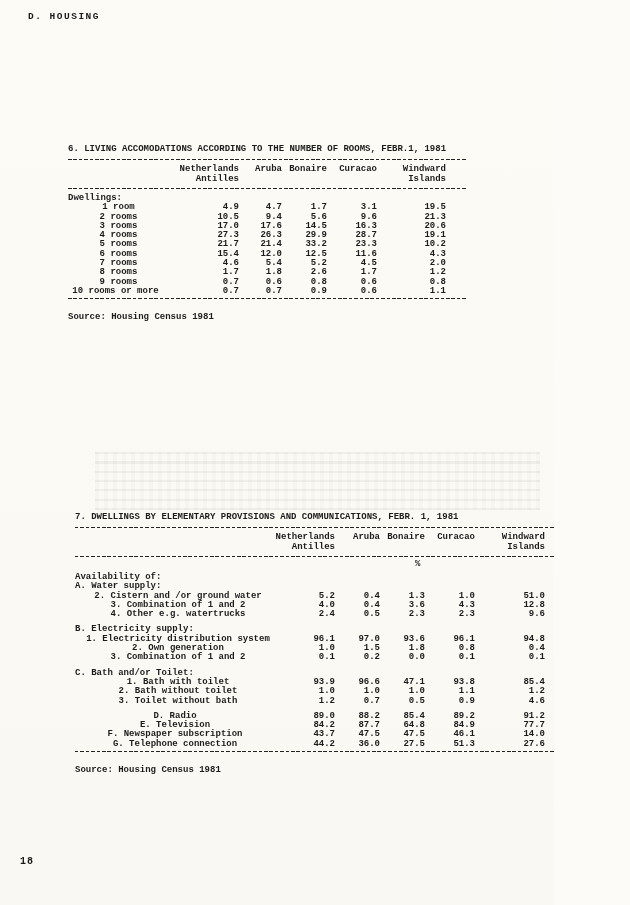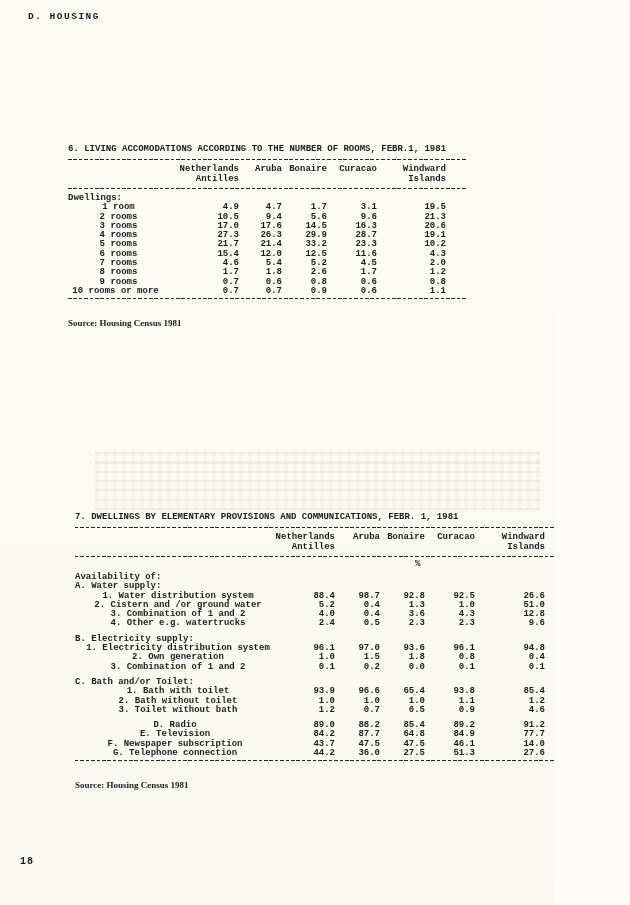--- a/index.html
+++ b/index.html
@@ -37,21 +37,21 @@
   .t7 { grid-template-columns: 200px 60px 45px 45px 50px 70px; }
   .header-grid { padding: 3px 0 2px 0; }
   .hcell { text-align: right; line-height: 9.5px; white-space: pre; }
   .body { padding-top: 3px; }
   .lcell { white-space: pre; line-height: 9.3px; text-align: center; }
   .ind { padding-left: 6px; }
   .vcell { text-align: right; line-height: 9.3px; white-space: pre; }
   .grid-label { line-height: 9.3px; white-space: pre; }
   .spacer { height: 6px; }
   .unit-line { line-height: 10px; padding-left: 340px; margin: 1px 0; }
-  .tbl-source { margin-top: 19px; line-height: 10px; white-space: pre; font-family: Liberation Serif, serif; }
+  .tbl-source { margin-top: 13px; line-height: 10px; white-space: pre; }
   .page-number {
     position: absolute;
     left: 20px;
     top: 856px;
     font-size: 10px;
     letter-spacing: 1px;
   }
   .ghost {
     position: absolute;
     left: 95px;
@@ -185,28 +185,20 @@
         <div class="hcell"><div class="hline">Windward</div><div class="hline">Islands</div></div>
       </div>
     <div class="dash"></div>
     <div class="unit-line">
       <span>%</span>
     </div>
     <div class="body">
         <div class="grid-label">Availability of:</div>
         <div class="grid-label">A. Water supply:</div>
         <div class="grid t7">
-          <div class="lcell ind">1. Water distribution system</div>
-          <div class="vcell">88.4</div>
-          <div class="vcell">98.7</div>
-          <div class="vcell">92.8</div>
-          <div class="vcell">92.5</div>
-          <div class="vcell">26.6</div>
-        </div>
-        <div class="grid t7">
           <div class="lcell ind">2. Cistern and /or ground water</div>
           <div class="vcell">5.2</div>
           <div class="vcell">0.4</div>
           <div class="vcell">1.3</div>
           <div class="vcell">1.0</div>
           <div class="vcell">51.0</div>
         </div>
         <div class="grid t7">
           <div class="lcell ind">3. Combination of 1 and 2</div>
           <div class="vcell">4.0</div>
@@ -248,21 +240,21 @@
           <div class="vcell">0.0</div>
           <div class="vcell">0.1</div>
           <div class="vcell">0.1</div>
         </div>
         <div class="spacer"></div>
         <div class="grid-label">C. Bath and/or Toilet:</div>
         <div class="grid t7">
           <div class="lcell ind">1. Bath with toilet</div>
           <div class="vcell">93.9</div>
           <div class="vcell">96.6</div>
-          <div class="vcell">65.4</div>
+          <div class="vcell">47.1</div>
           <div class="vcell">93.8</div>
           <div class="vcell">85.4</div>
         </div>
         <div class="grid t7">
           <div class="lcell ind">2. Bath without toilet</div>
           <div class="vcell">1.0</div>
           <div class="vcell">1.0</div>
           <div class="vcell">1.0</div>
           <div class="vcell">1.1</div>
           <div class="vcell">1.2</div>

